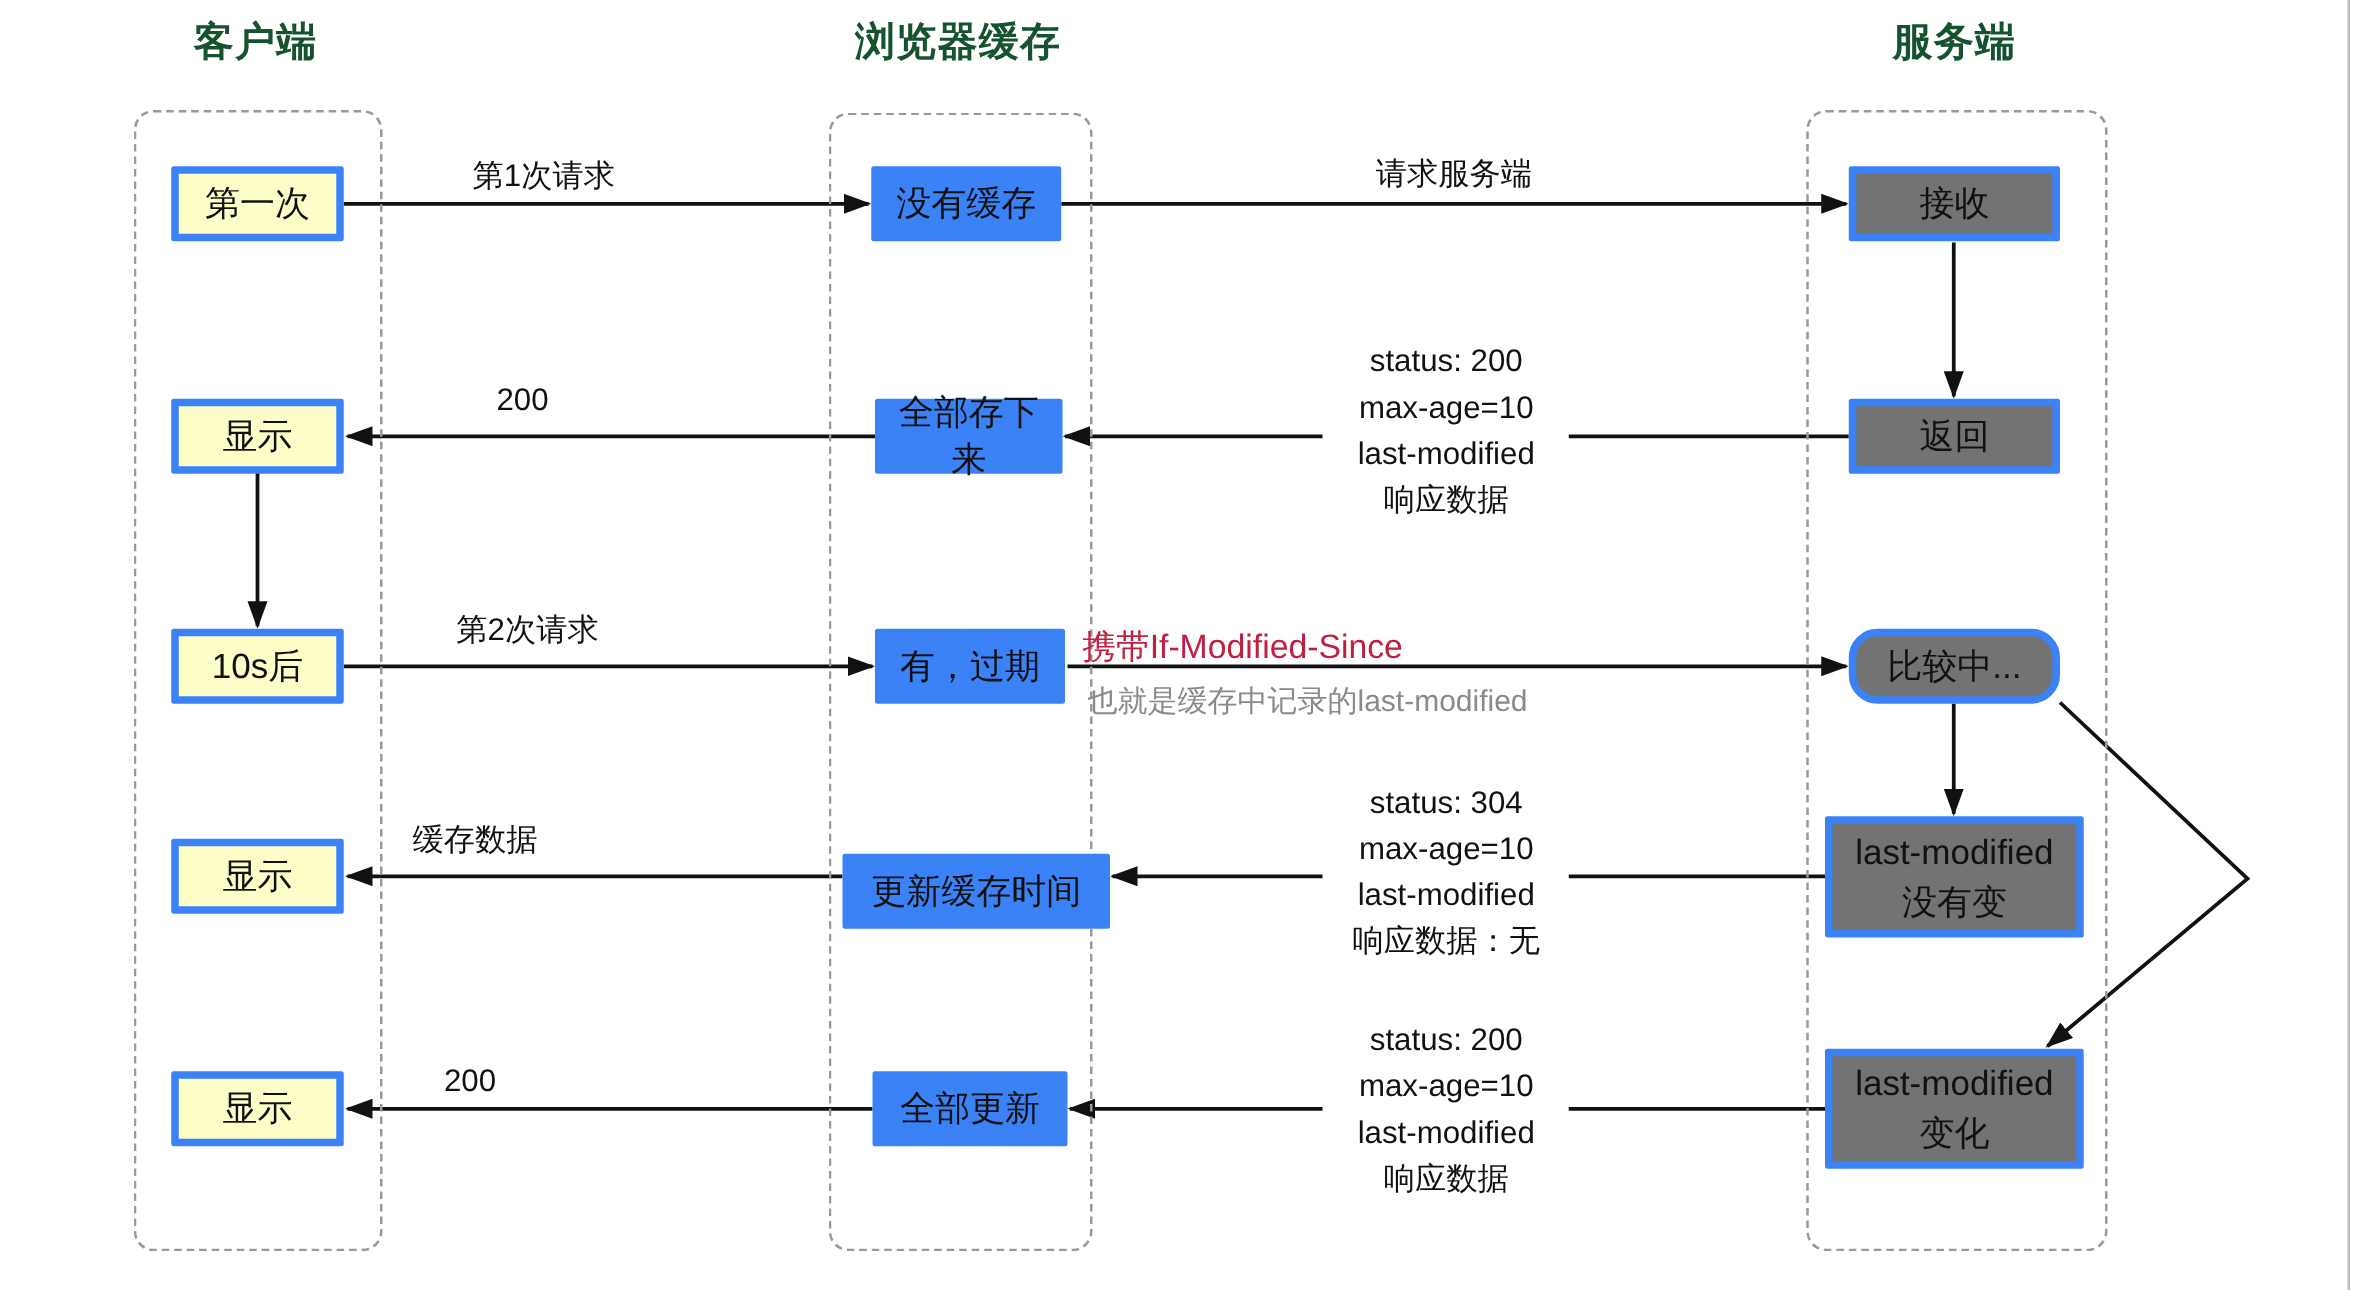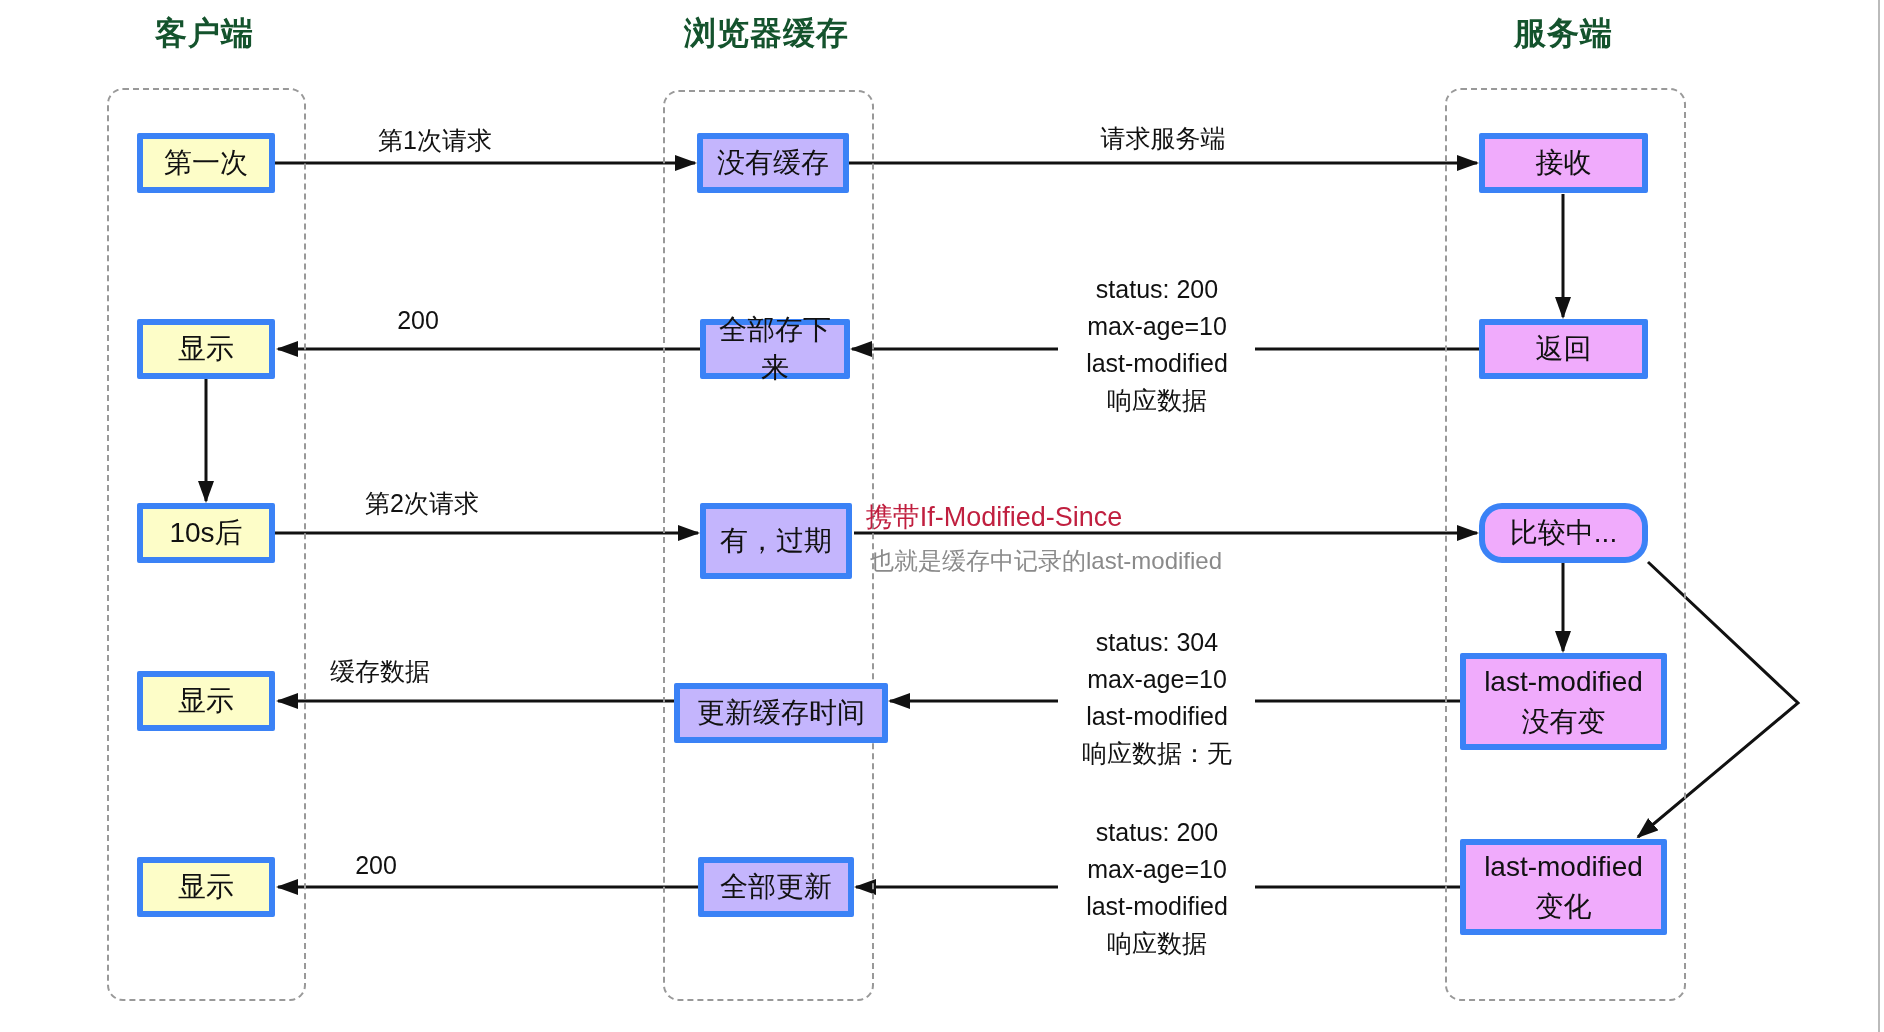--- a/index.html
+++ b/index.html
@@ -22,22 +22,22 @@
   }
   .node{
     position:absolute;
     display:flex;align-items:center;justify-content:center;
     border:6px solid #3b82f6;
     font-size:28px;color:#111111;
     box-sizing:border-box;border-radius:2px;
     text-align:center;
   }
   .client-node{background:#FDFDC8;}
-  .cache-node{background:#c4b5fd;}
-  .server-node{background:#f0abfc;}
+  .cache-node{background:#3b82f6;}
+  .server-node{background:#737373;}
   .server-big{flex-direction:column;line-height:40px;}
   .hlabel{
     position:absolute;
     font-size:25px;color:#111111;
     white-space:nowrap;
     transform:translateX(-50%);
     text-align:center;
   }
   .hlabel.red{color:#C01F3F;font-size:27px;}
   .hlabel.gray{color:#8A8A8A;font-size:24px;}
@@ -96,21 +96,21 @@
   <div class="col" style="left:1445px;top:88px;width:237px;height:909px;"></div>
 
   <div class="node client-node" style="left:137px;top:133px;width:138px;height:60px;">第一次</div>
   <div class="node client-node" style="left:137px;top:319px;width:138px;height:60px;">显示</div>
   <div class="node client-node" style="left:137px;top:503px;width:138px;height:60px;">10s后</div>
   <div class="node client-node" style="left:137px;top:671px;width:138px;height:60px;">显示</div>
   <div class="node client-node" style="left:137px;top:857px;width:138px;height:60px;">显示</div>
 
   <div class="node cache-node" style="left:697px;top:133px;width:152px;height:60px;">没有缓存</div>
   <div class="node cache-node" style="left:700px;top:319px;width:150px;height:60px;">全部存下来</div>
-  <div class="node cache-node" style="left:700px;top:503px;width:152px;height:76px;">有，过期</div>
+  <div class="node cache-node" style="left:700px;top:503px;width:152px;height:60px;">有，过期</div>
   <div class="node cache-node" style="left:674px;top:671px;width:214px;height:60px;margin-top:12px;">更新缓存时间</div>
   <div class="node cache-node" style="left:698px;top:857px;width:156px;height:60px;">全部更新</div>
 
   <div class="node server-node" style="left:1479px;top:133px;width:169px;height:60px;">接收</div>
   <div class="node server-node" style="left:1479px;top:319px;width:169px;height:60px;">返回</div>
   <div class="node server-node" style="left:1479px;top:503px;width:169px;height:60px;border-radius:23px;">比较中...</div>
 
   <div class="node server-node server-big" style="left:1460px;top:653px;width:207px;height:97px;">
     <span>last-modified</span>
     <span>没有变</span>

